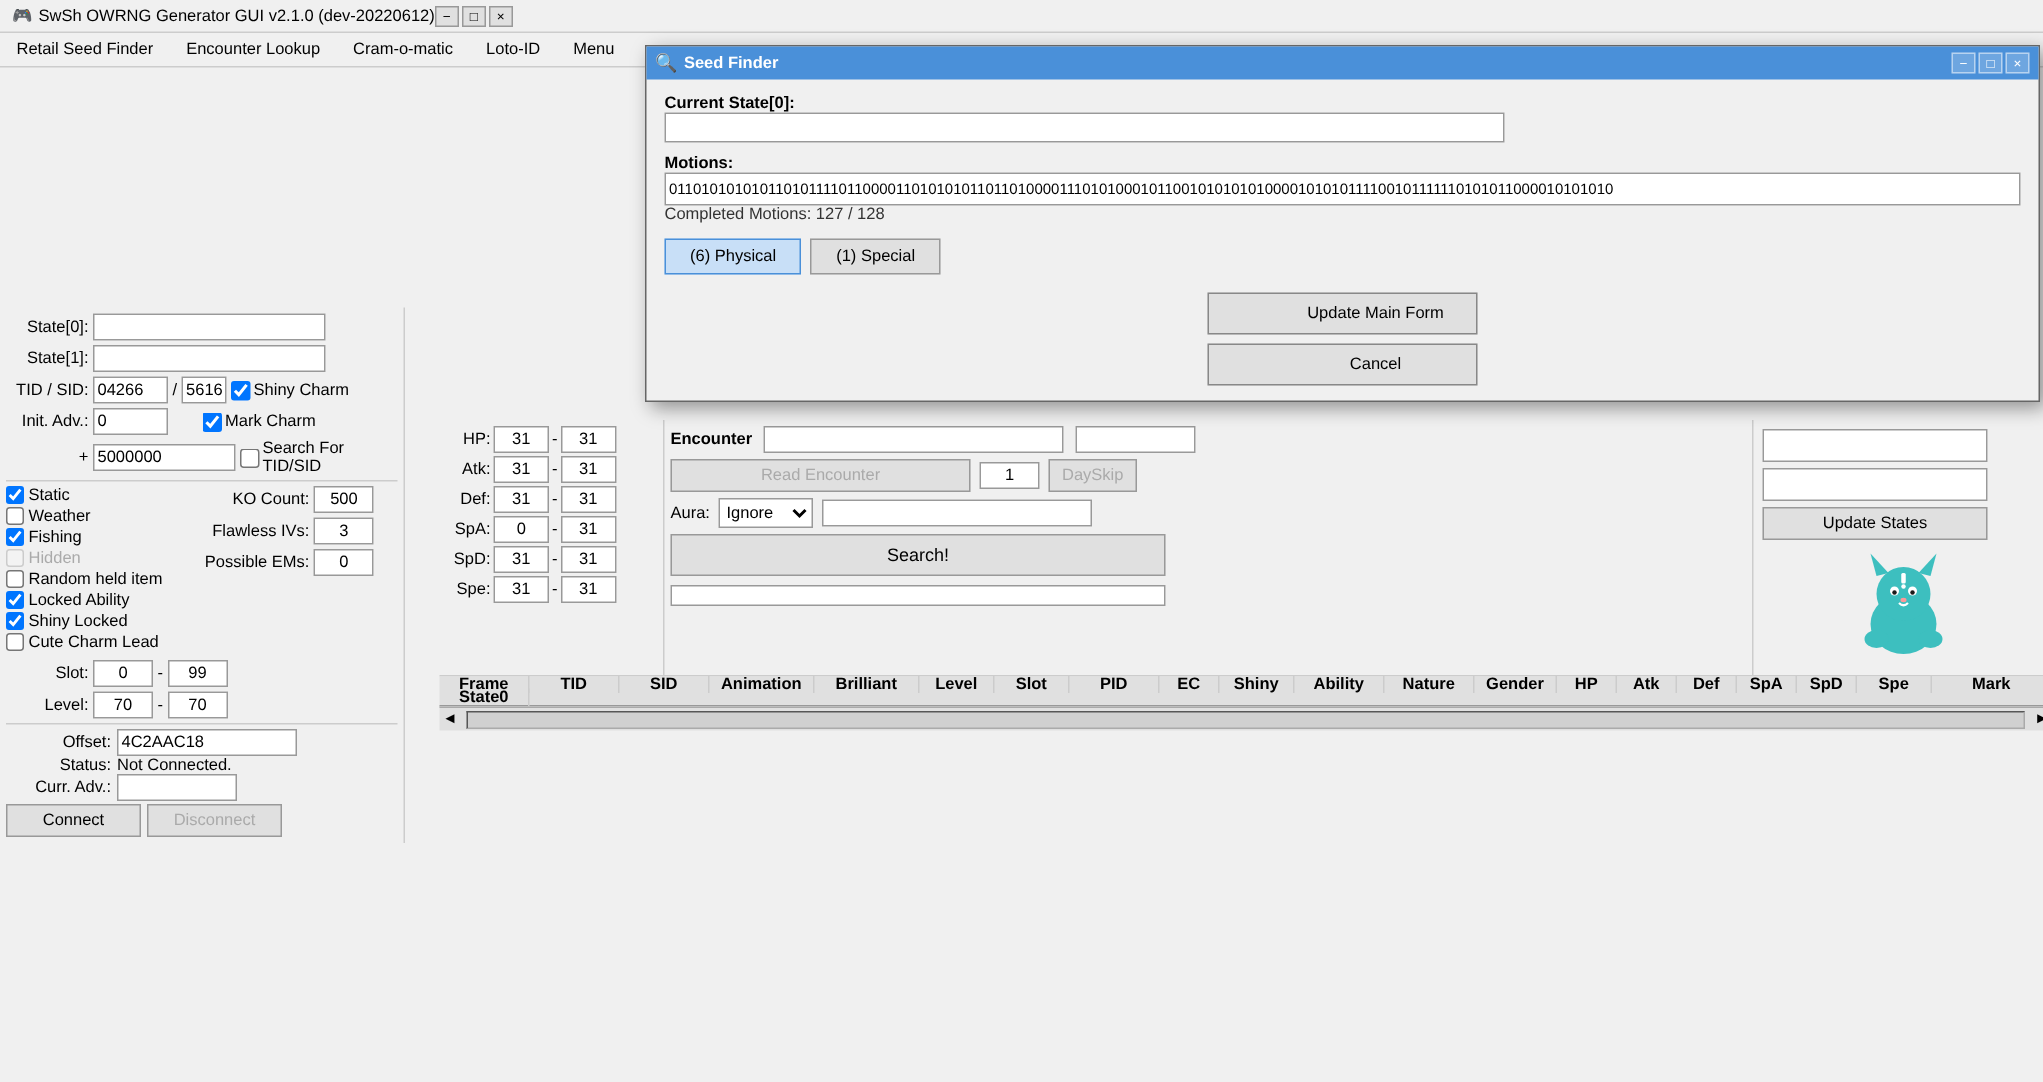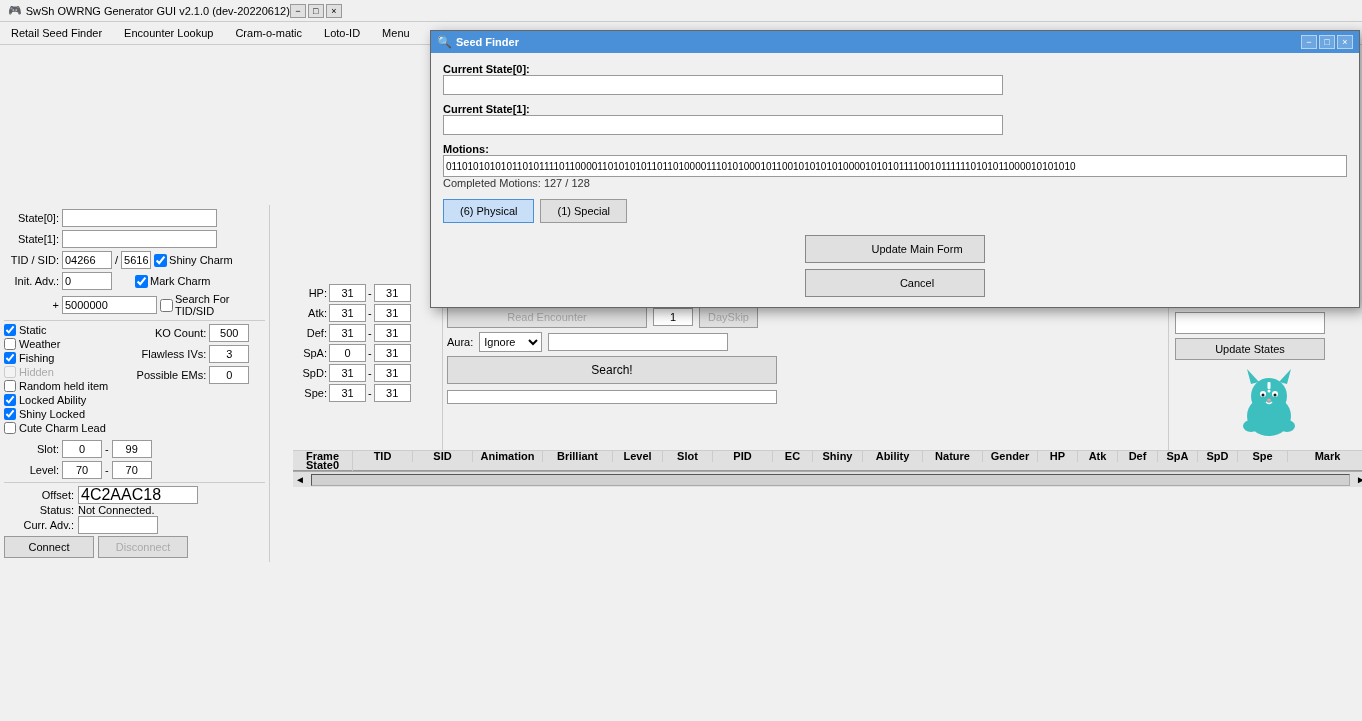--- a/index.html
+++ b/index.html
@@ -386,21 +386,21 @@
       align-items: center;
       gap: 4px;
     }
     .conn-label { min-width: 70px; text-align: right; font-size: 11px; }
     .conn-value { font-size: 11px; }
     .conn-input {
       width: 120px;
       height: 18px;
       border: 1px solid #999;
       background: white;
-      font-size: 16px;
+      font-size: 11px;
       padding: 0 2px;
     }
     .conn-buttons {
       display: flex;
       gap: 4px;
       margin-top: 2px;
     }
     .conn-btn {
       width: 90px;
       height: 22px;
@@ -729,26 +729,20 @@
 
     <div class="modal-body">
 
       <div>
         <div class="modal-field-row">
           <span class="modal-field-label">Current State[0]:</span>
         </div>
         <input type="text" class="modal-text-input" value="" style="">
       </div>
 
-      <div>
-        <div class="modal-field-row">
-          <span class="modal-field-label">Current State[1]:</span>
-        </div>
-        <input type="text" class="modal-text-input" value="" style="">
-      </div>
 
       <div>
         <div>
           <span class="motions-label">Motions:</span>
         </div>
         <input type="text" class="motions-input" value="01101010101011010111101100001101010101101101000011101010001011001010101010000101010111100101111110101011000010101010" style="">
         <div class="motions-completed">Completed Motions: 127 / 128</div>
       </div>
 
       <div class="physical-special-row">

